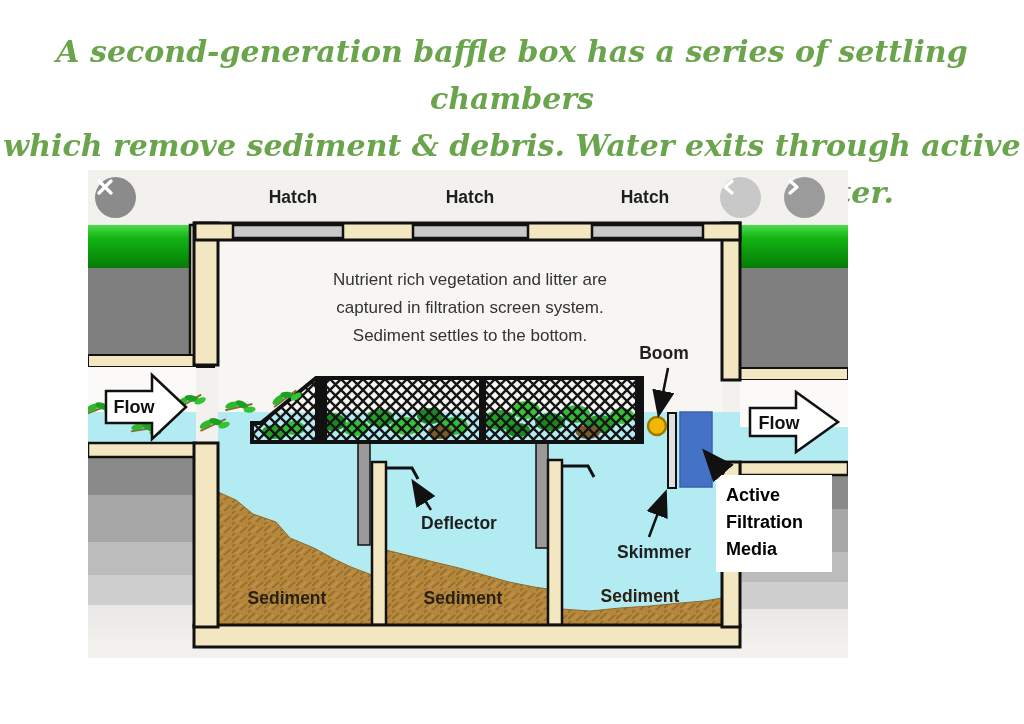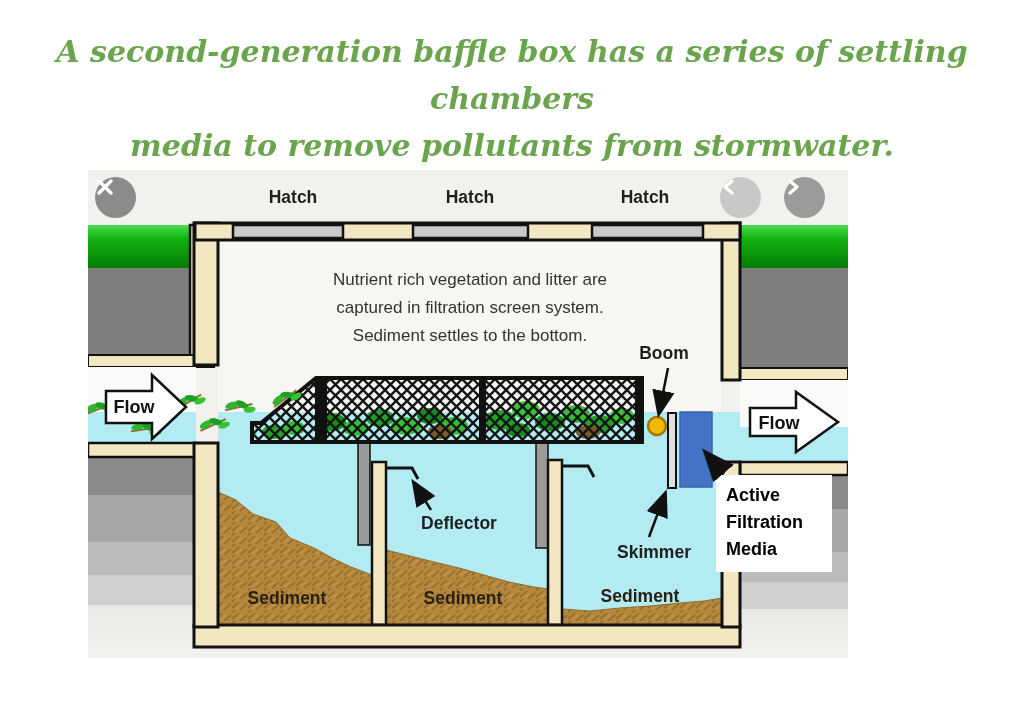--- a/index.html
+++ b/index.html
@@ -28,20 +28,21 @@
   .flowlbl{font-family:"Liberation Sans",sans-serif;font-weight:700;fill:#111;}
   .afmlbl{font-family:"Liberation Sans",sans-serif;font-weight:700;fill:#000;}
 </style>
 </head>
 <body>
 
 <div class="page">
 
   <div class="title">
     <div>A second-generation baffle box has a series of settling chambers</div>
+    <div>which remove sediment &amp; debris. Water exits through active</div>
     <div>media to remove pollutants from stormwater.</div>
   </div>
 
   <div class="viewer">
 
     <svg width="760" height="488" viewBox="0 0 760 488">
       <defs>
         <linearGradient id="grassGrad" x1="0" y1="0" x2="0" y2="1">
           <stop offset="0" stop-color="#4cdc4c"></stop>
           <stop offset="0.3" stop-color="#12b412"></stop>

